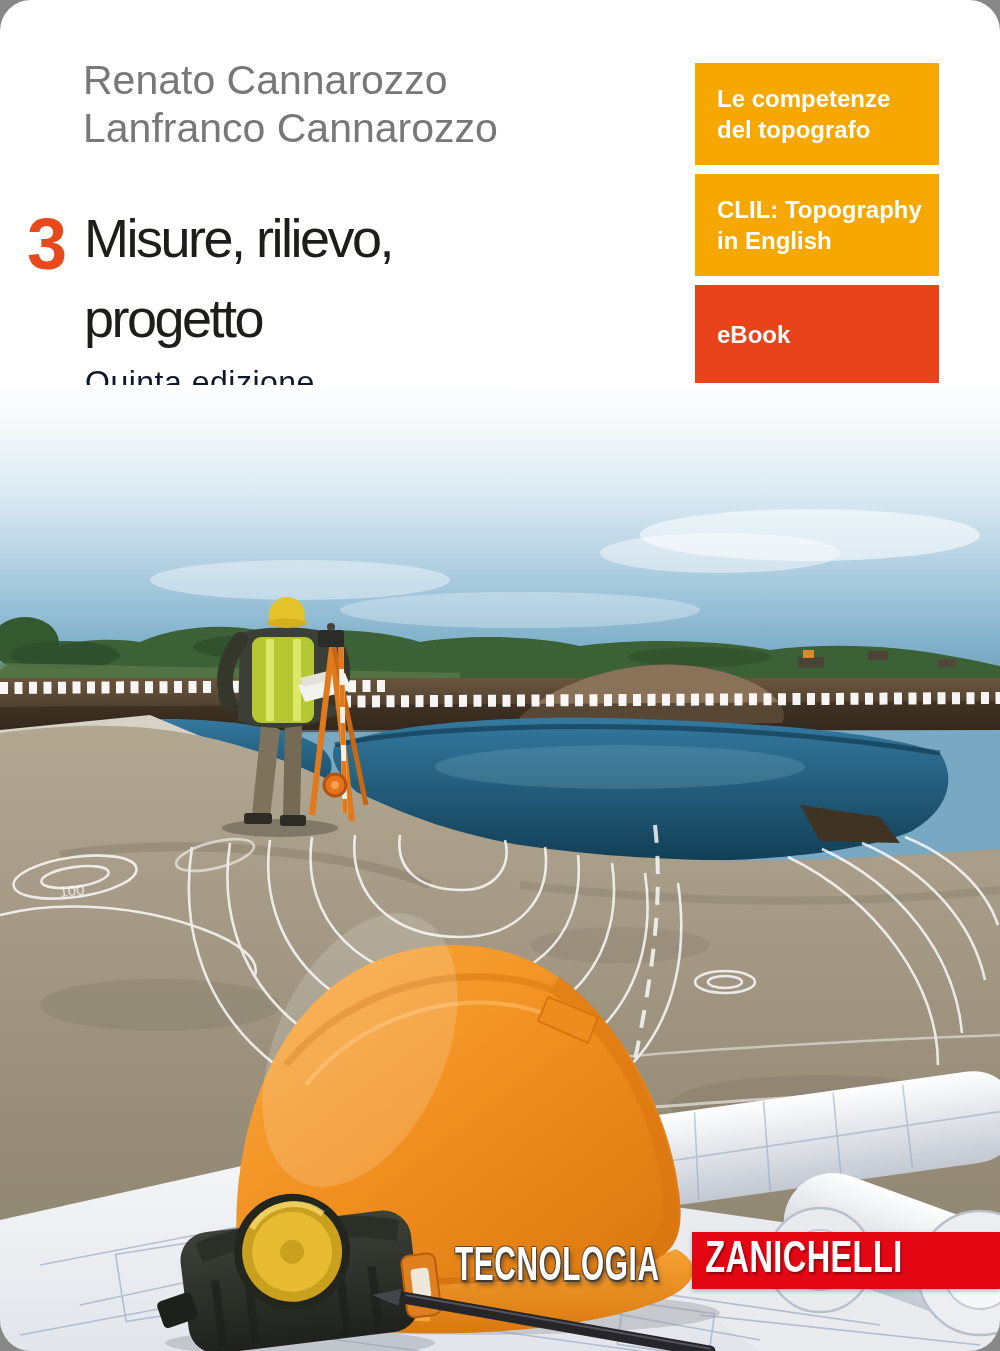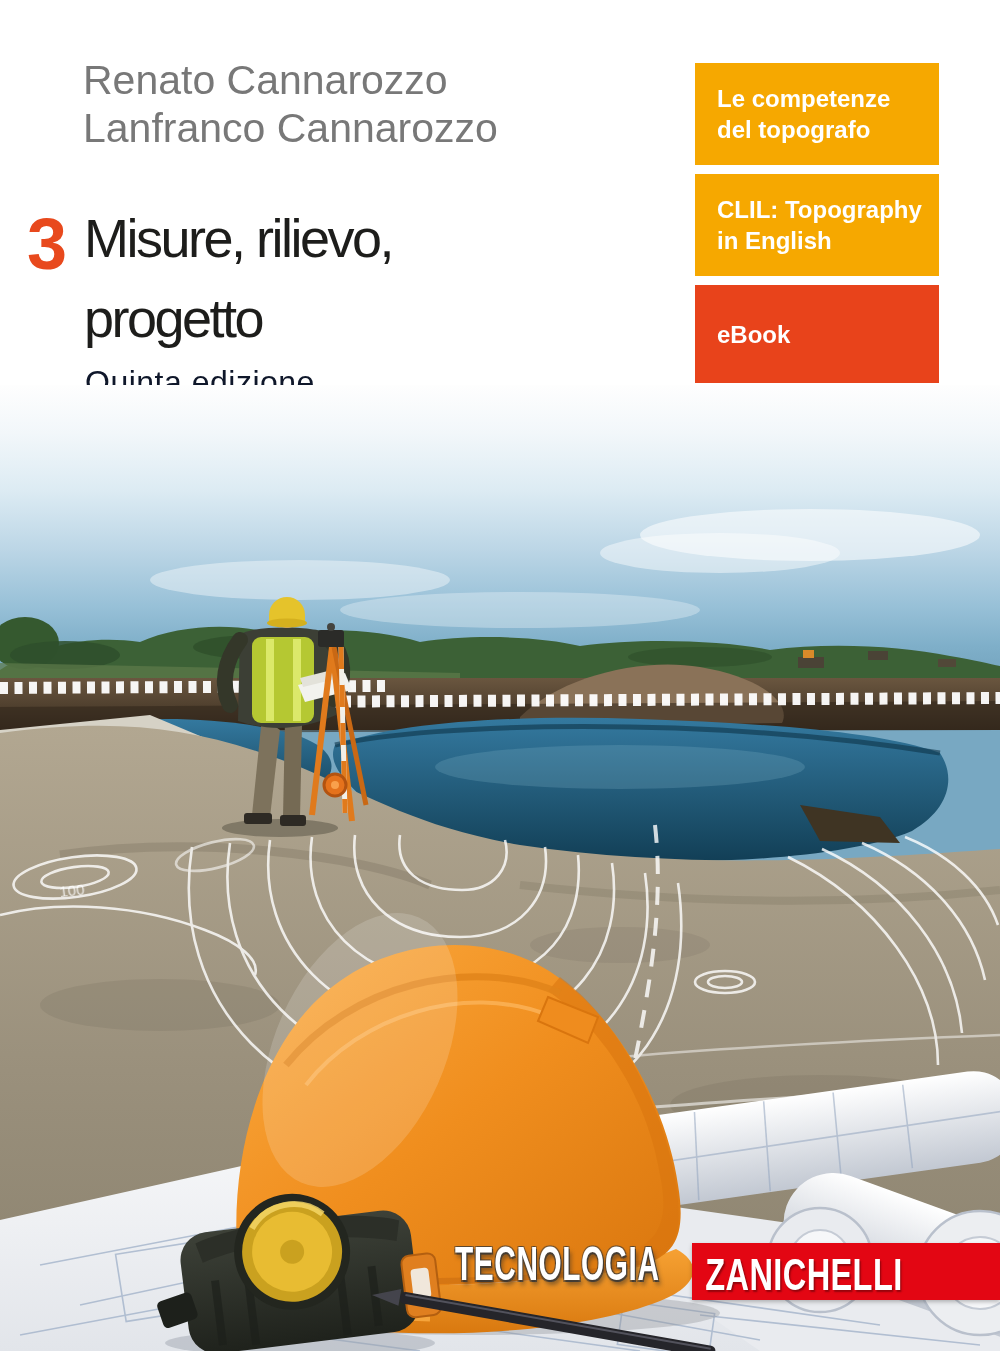--- a/index.html
+++ b/index.html
@@ -1,17 +1,17 @@
 <!DOCTYPE html>
 <html><head>
 <meta charset="utf-8">
 <style>
   html,body{margin:0;padding:0;background:#888;}
   .cover{position:relative;width:1000px;height:1351px;background:#ffffff;overflow:hidden;
-         font-family:"Liberation Sans",sans-serif;}
+         font-family:"Liberation Sans",sans-serif;border-radius:31px;}
   
   .authors{position:absolute;left:83px;top:56px;font-size:41px;line-height:48px;color:#787878;font-weight:400;}
   .vol-num{position:absolute;left:27px;top:203px;font-size:72px;font-weight:700;color:#e8491d;letter-spacing:-2px;}
   .title{position:absolute;left:84px;top:198px;font-size:54px;line-height:80px;font-weight:400;color:#1d1d1b;letter-spacing:-2.5px;}
   .edition{position:absolute;left:85px;top:364px;font-size:32px;color:#0f172a;font-weight:400;letter-spacing:.5px;}
   .badge{position:absolute;left:80px;top:414px;height:44px;display:inline-flex;align-items:center;
          background:#575756;color:#fff;font-size:29px;font-weight:700;padding:0 15px;letter-spacing:-.3px;}
   .subtitle{position:absolute;left:85px;top:459px;font-size:34px;line-height:40px;font-weight:700;color:#e8491d;letter-spacing:-.3px;}
   
   .sidebar{position:absolute;left:695px;top:63px;width:200px;}
@@ -20,22 +20,22 @@
   .sb-label{color:#fff;font-size:24px;line-height:31px;font-weight:700;white-space:pre-line;}
   .sb-ebook{width:244px;height:98px;background:#e8431b;display:flex;align-items:center;box-sizing:border-box;padding-left:22px;}
   
   .photo{position:absolute;left:0;top:385px;width:1000px;height:966px;
          background:linear-gradient(180deg,#fefefe 0%,#f2f7fa 5%,#dcebf3 11%,#bcd6e6 17%,#97c0d7 23%,#7fafc9 27%,#78a8c2 29%);}
   .photo svg{position:absolute;left:0;top:0;}
   
   .tecnologia{position:absolute;left:455px;top:1236px;color:#fff;font-size:48px;font-weight:700;letter-spacing:1px;
               transform:scaleX(.62);transform-origin:left center;
               text-shadow:2px 2px 0 rgba(55,55,55,.75),-1.5px -1.5px 0 rgba(55,55,55,.55),1.5px -1.5px 0 rgba(55,55,55,.55),-1.5px 1.5px 0 rgba(55,55,55,.55),4px 5px 6px rgba(40,40,40,.5);}
-  .zanichelli{position:absolute;left:692px;top:1232px;width:308px;height:57px;background:#e30613;display:flex;align-items:flex-end;
-              box-shadow:0 2px 4px rgba(0,0,0,.25);margin-top:11px;}
+  .zanichelli{position:absolute;left:692px;top:1232px;width:308px;height:57px;background:#e30613;display:flex;align-items:flex-start;
+              box-shadow:0 2px 4px rgba(0,0,0,.25);}
   .zanichelli span{color:#fff;font-size:44px;font-weight:700;letter-spacing:.5px;padding-left:18px;
                    transform:scaleX(.74);transform-origin:left center;text-shadow:2px 2px 2px rgba(0,0,0,.35);}
 </style>
 </head>
 <body>
 
 <div class="cover">
 
   <div class="authors">
     <div>Renato Cannarozzo</div>

